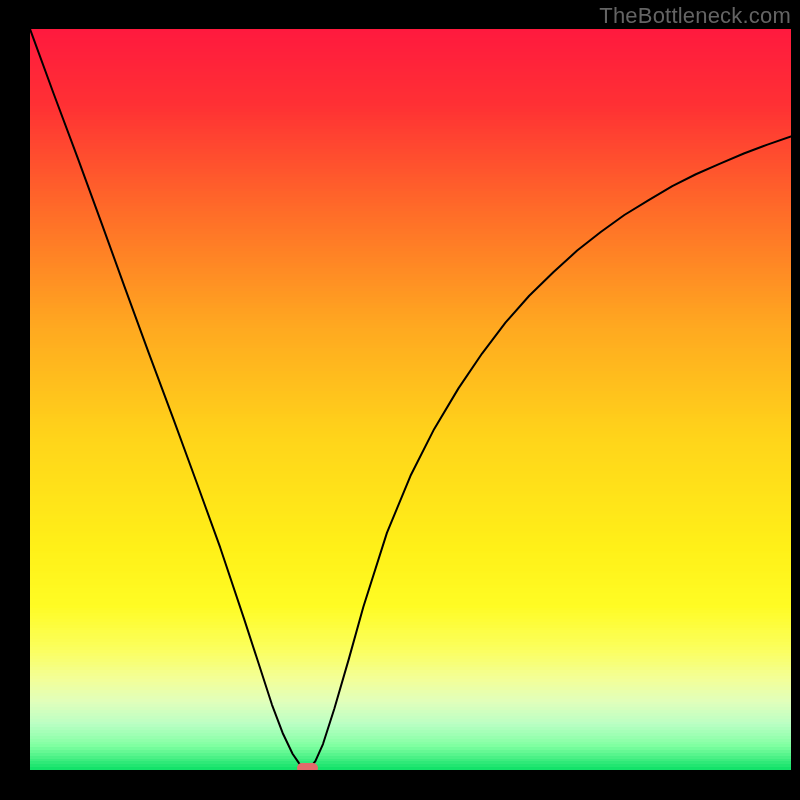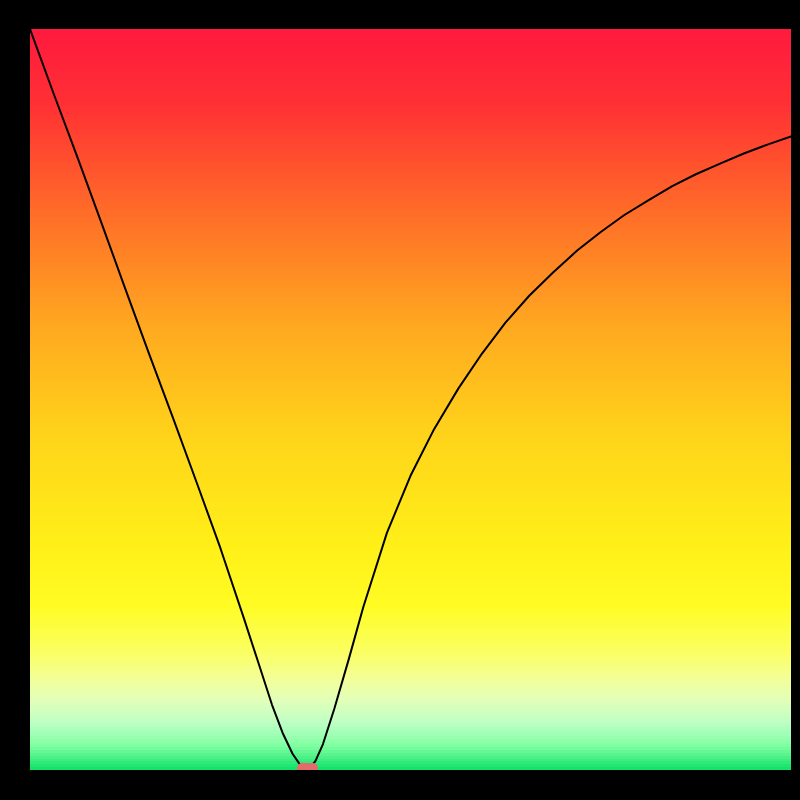--- a/index.html
+++ b/index.html
@@ -51,20 +51,21 @@
     position: absolute;
     border-radius: 5px;
     background: #e26b6b;
   }
 </style>
 </head>
 <body>
 
 <div class="frame">
 
+  <div class="watermark">TheBottleneck.com</div>
 
   <div class="plot-area">
     <div class="gradient-stack" id="grad">
         <div class="grad-slice" style="top: 0px; height: 3.85px; background: rgb(255, 26, 62);"></div>
         <div class="grad-slice" style="top: 2.85px; height: 3.85px; background: rgb(255, 27, 62);"></div>
         <div class="grad-slice" style="top: 5.7px; height: 3.85px; background: rgb(255, 28, 61);"></div>
         <div class="grad-slice" style="top: 8.55px; height: 3.85px; background: rgb(255, 29, 61);"></div>
         <div class="grad-slice" style="top: 11.4px; height: 3.85px; background: rgb(255, 29, 60);"></div>
         <div class="grad-slice" style="top: 14.25px; height: 3.85px; background: rgb(255, 30, 60);"></div>
         <div class="grad-slice" style="top: 17.1px; height: 3.85px; background: rgb(255, 31, 60);"></div>

